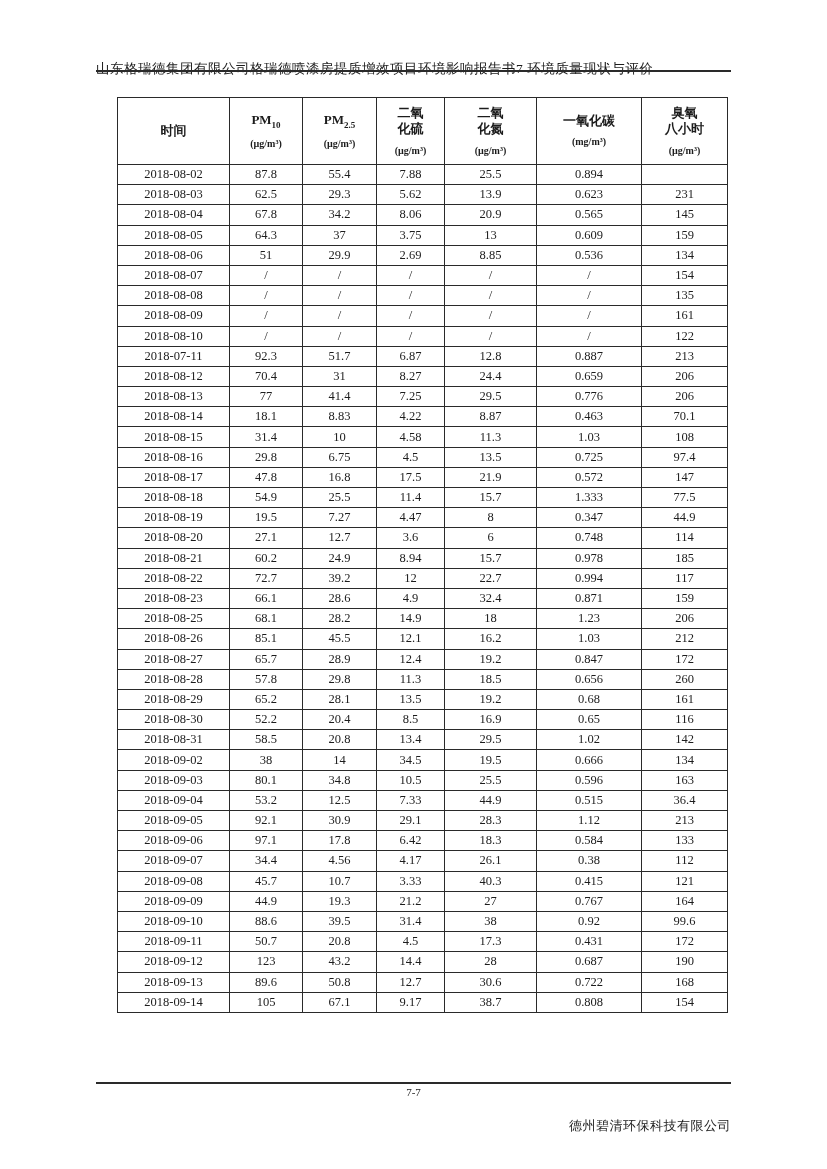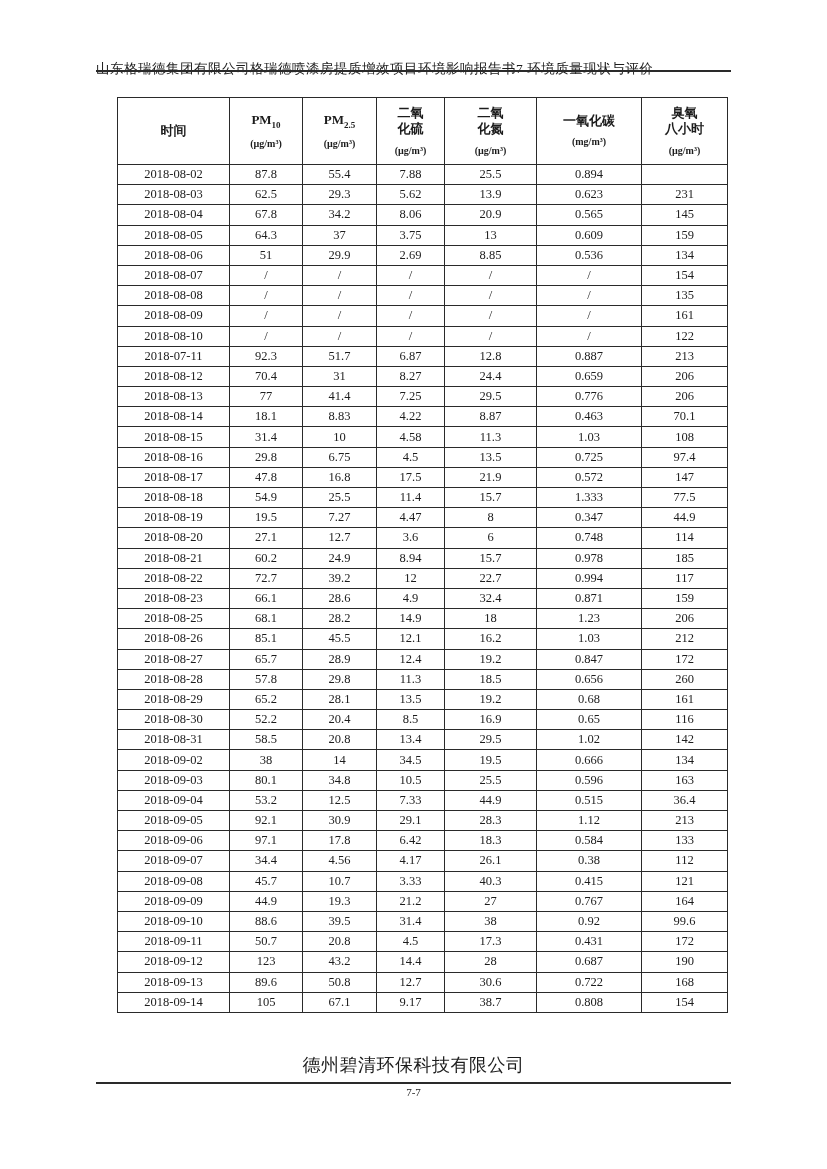--- a/index.html
+++ b/index.html
@@ -91,23 +91,23 @@
     left: 96px;
     width: 635px;
     top: 1086px;
     text-align: center;
     font-size: 11px;
   }
   .footer-company {
     position: absolute;
     left: 96px;
     width: 635px;
-    top: 1053px;
-    text-align: center;
-    font-size: 18px;
+    top: 1117px;
+    text-align: right;
+    font-size: 13px;
     letter-spacing: 0.5px;
   }
 </style>
 </head>
 <body>
 
 <div class="page-header">
   <span>山东格瑞德集团有限公司格瑞德喷漆房提质增效项目环境影响报告书</span>
   <span>7 环境质量现状与评价</span>
 </div>

